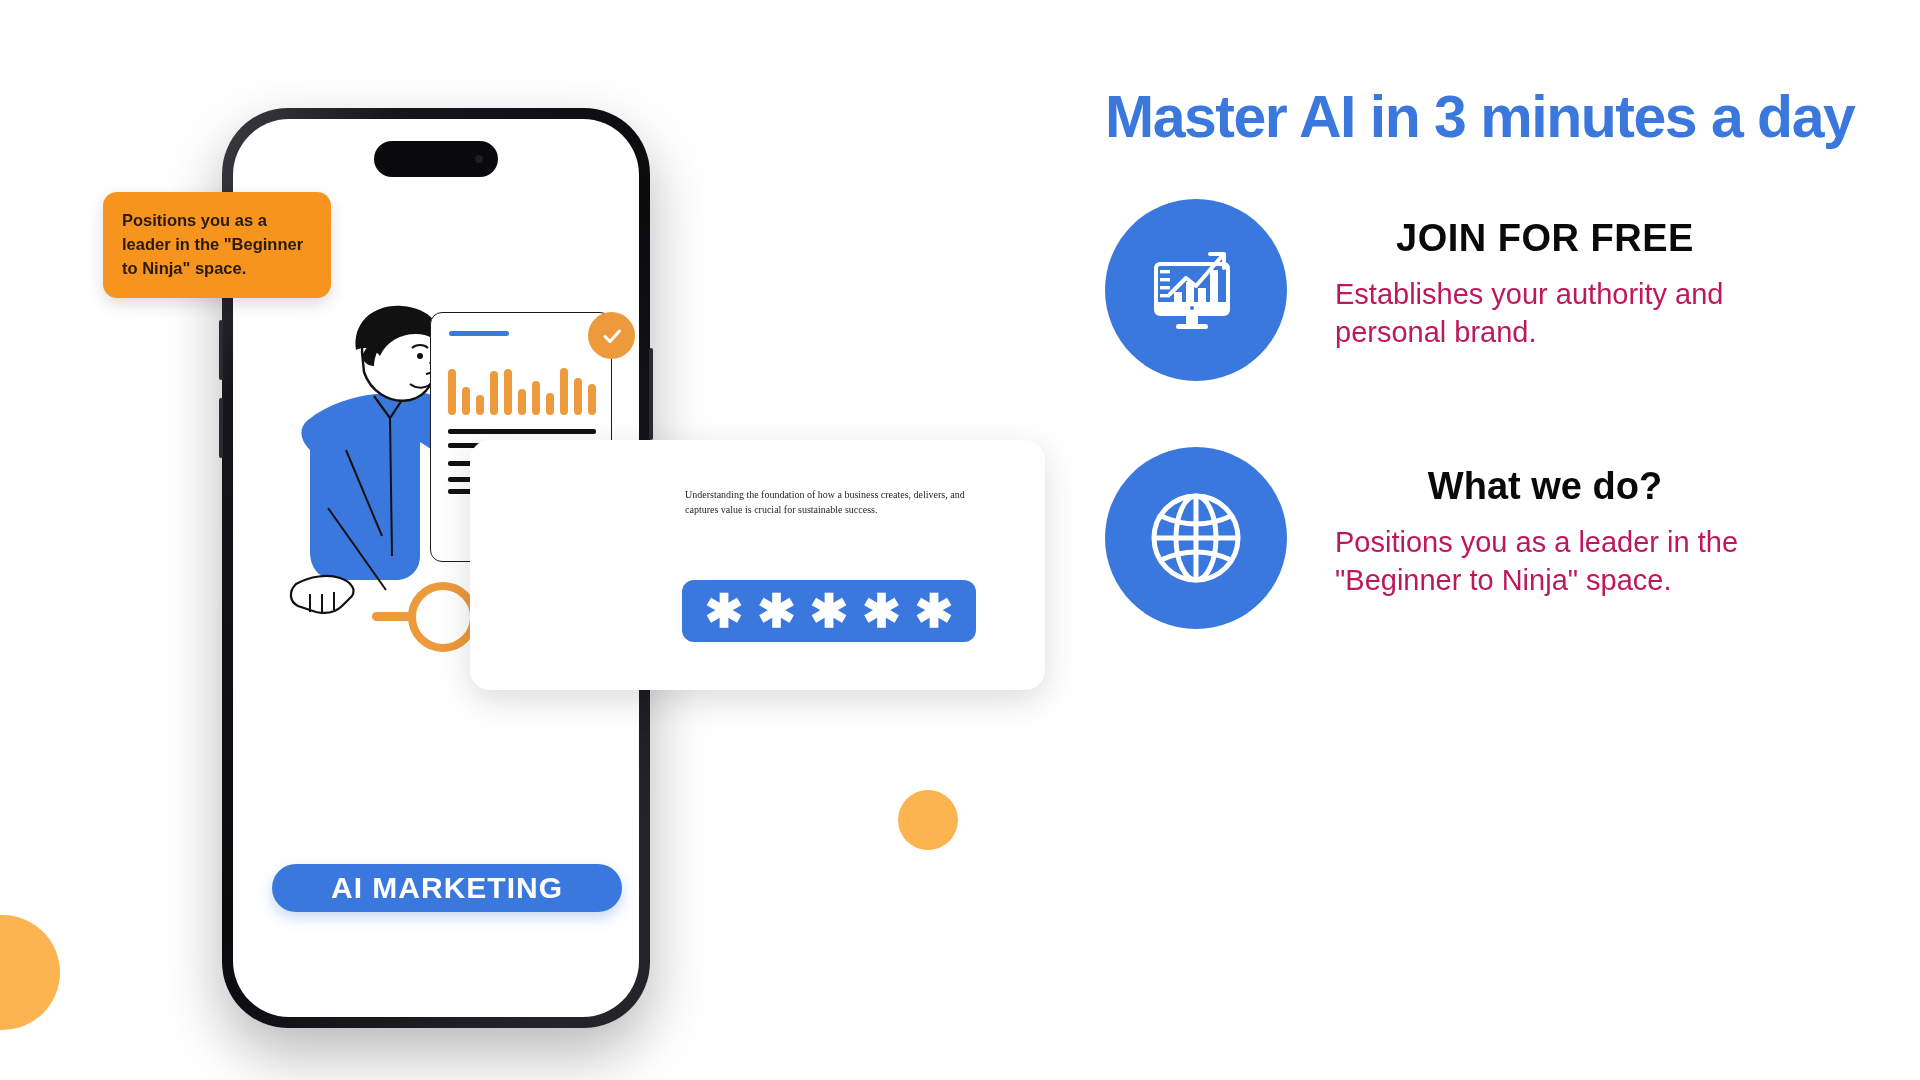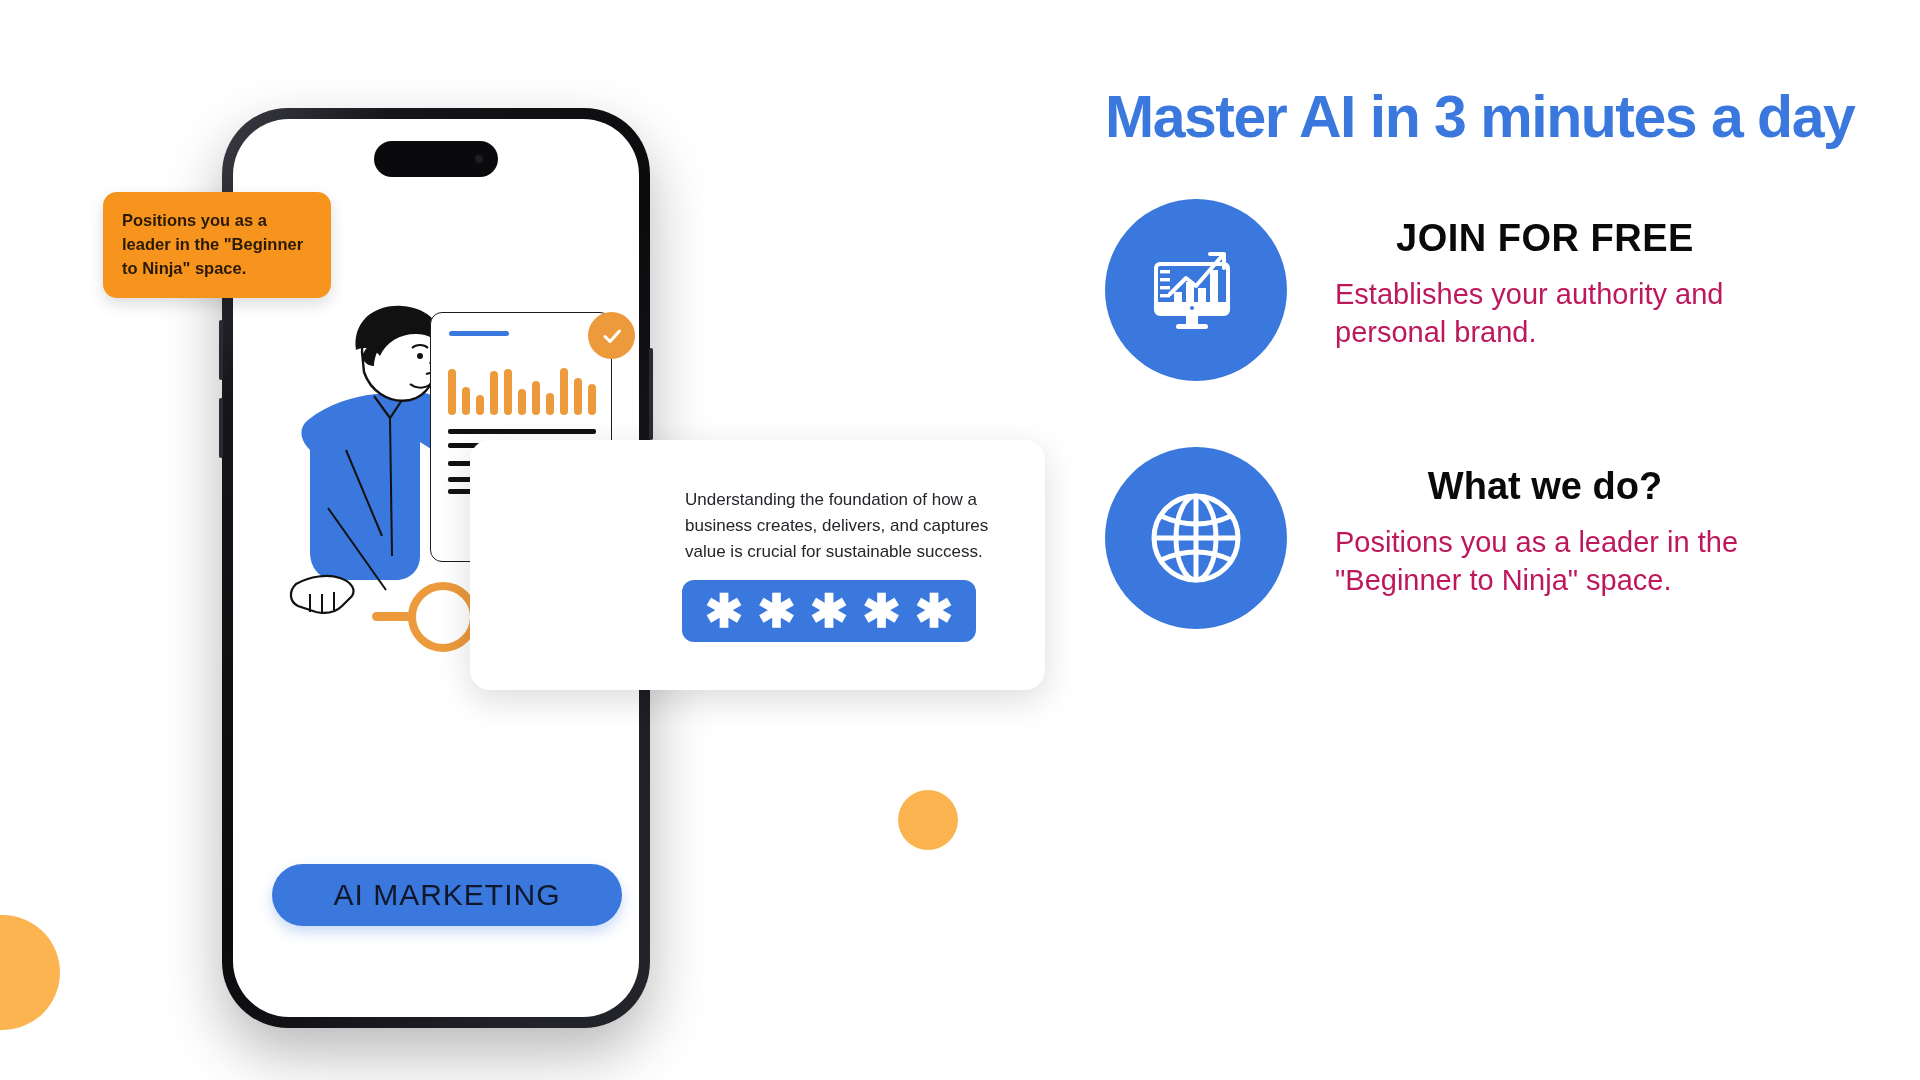--- a/index.html
+++ b/index.html
@@ -49,24 +49,24 @@
   }
   .phone-btn{position:absolute;background:#2a2a32;border-radius:3px;}
   .btn-silent{left:-3px;top:148px;width:4px;height:34px;}
   .btn-volup{left:-3px;top:212px;width:4px;height:60px;}
   .btn-voldn{left:-3px;top:290px;width:4px;height:60px;}
   .btn-power{right:-3px;top:240px;width:4px;height:92px;}
 
   
   .ai-marketing-btn{
     position:absolute;left:272px;top:864px;
-    width:350px;height:62px;border-radius:31px;
+    width:350px;height:48px;border-radius:31px;
     background:#3B78DE;
     display:flex;align-items:center;justify-content:center;
-    color:#0f172a;font-weight:normal;font-size:30px;letter-spacing:1px;
+    color:#ffffff;font-weight:bold;font-size:30px;letter-spacing:1px;
     box-shadow:0 6px 14px rgba(59,120,222,.28);
     cursor:pointer;
   }
 
   
   .illus{position:absolute;left:270px;top:300px;width:360px;height:360px;}
 
   
   .chart-card{
     position:absolute;left:430px;top:312px;
@@ -117,21 +117,21 @@
   }
 
   
   .info-card{
     position:absolute;left:470px;top:440px;
     width:575px;height:250px;border-radius:20px;background:#ffffff;
     box-shadow:0 10px 34px rgba(0,0,0,.14);
   }
   .info-card .info-text{
     position:absolute;left:215px;top:47px;width:310px;
-    color:#24252a;font-size:17px;line-height:1.52;
+    color:#24252a;font-size:10px;line-height:1.52;font-family:Liberation Serif, serif;
   }
   .password-field{
     position:absolute;left:212px;top:140px;
     width:294px;height:62px;border-radius:12px;background:#3B78DE;
     display:flex;align-items:center;justify-content:center;gap:14px;
     cursor:text;
   }
   .password-field .ast{
     color:#ffffff;font-size:46px;line-height:40px;font-weight:bold;
     display:block;

